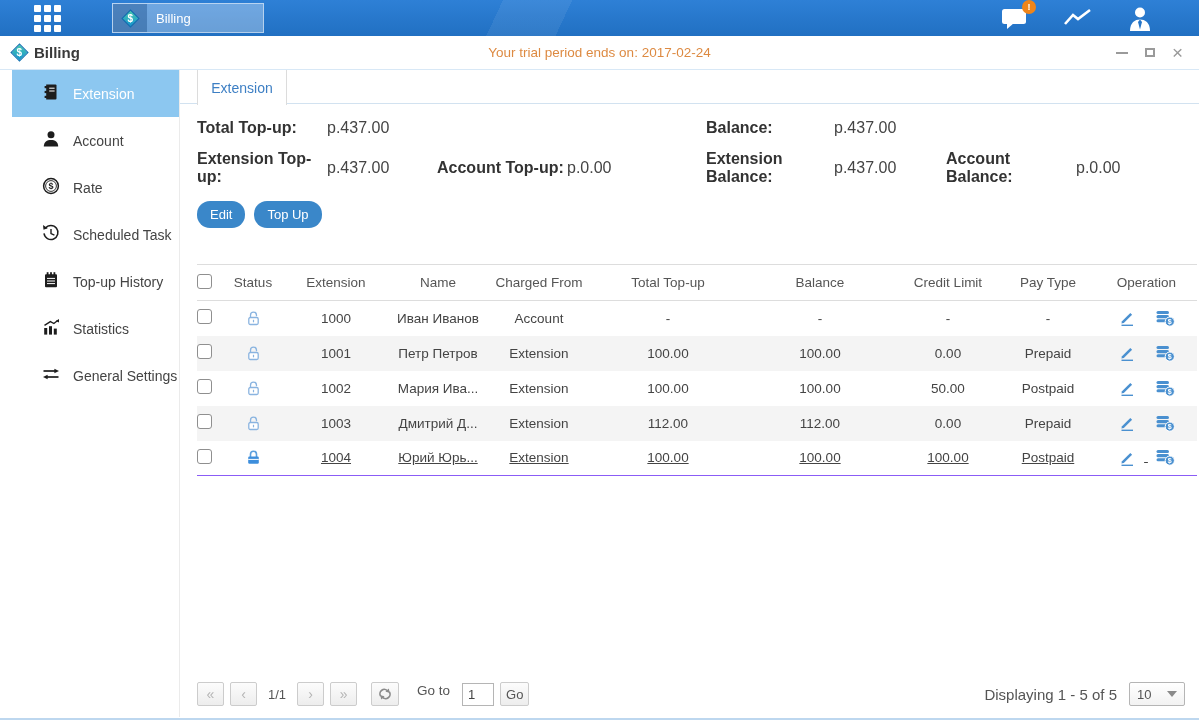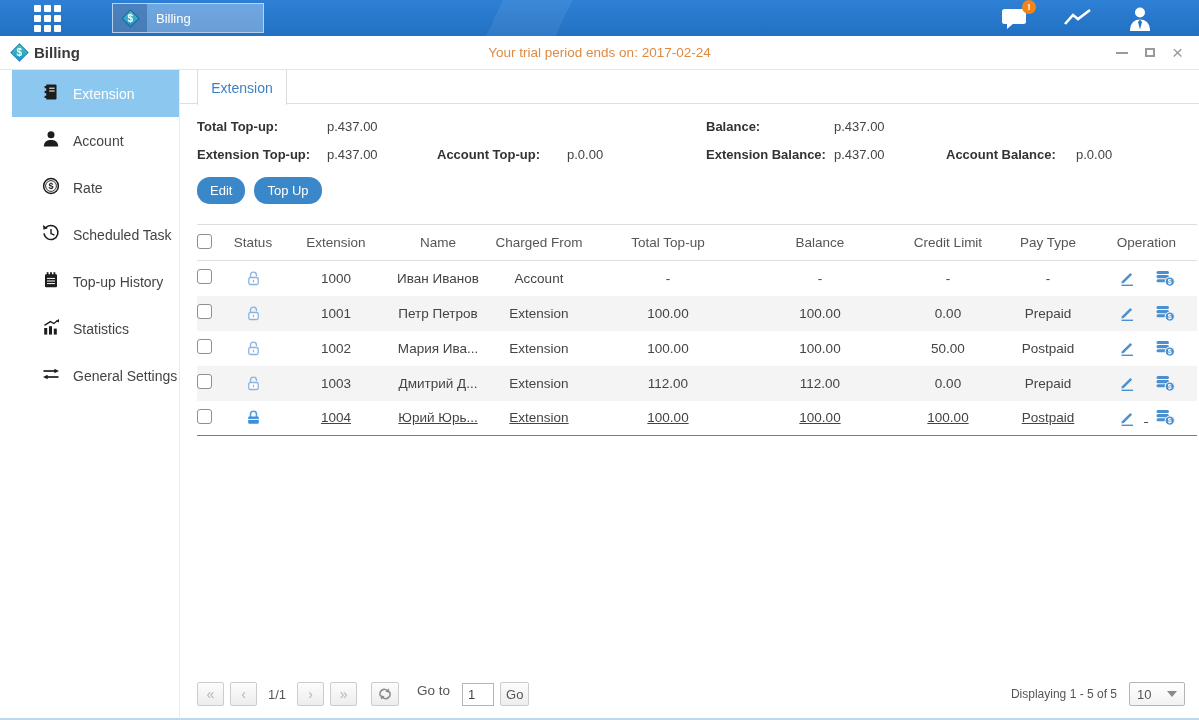--- a/index.html
+++ b/index.html
@@ -52,31 +52,31 @@
   .main { flex:1; display:flex; flex-direction:column; min-width:0; }
   .tabstrip { height:34px; border-bottom:1px solid #d2e2f0; position:relative; }
   .tab-active { position:absolute; left:17px; top:0; height:35px; width:90px; background:#fff;
     border-left:1px solid #dcdcdc; border-right:1px solid #dcdcdc; display:flex; align-items:center;
     justify-content:center; color:#3d7fc4; font-size:14px; cursor:pointer; }
   .content { padding:0 14px 0 17px; flex:1; display:flex; flex-direction:column; }
 
   
   .summary { margin-top:15px; display:grid;
     grid-template-columns:130px 110px 130px 139px 128px 112px 130px 1fr;
-    row-gap:13px; font-size:13px; align-items:center; }
+    row-gap:13px; font-size:16px; align-items:center; }
   .sum-label { font-weight:bold; color:#333; }
   .sum-value { color:#444; }
 
   
   .toolbar { margin-top:15px; display:flex; gap:9px; }
   .btn-primary { background:#3a87c9; color:#fff; font-size:13px; border:none; border-radius:13px;
     height:27px; padding:0 13px; cursor:pointer; font-family:"Liberation Sans",sans-serif; }
 
   
-  .table-wrap { margin-top:20px; }
+  .table-wrap { margin-top:36px; }
   table { width:100%; border-collapse:collapse; table-layout:fixed; font-size:13.5px; color:#444; }
   thead tr { border-top:1px solid #ddd; border-bottom:1px solid #ddd; height:36px; }
   th { font-weight:normal; color:#555; text-align:center; }
   tbody tr { height:35px; }
   tbody tr:nth-child(even) { background:#f4f4f4; }
   tbody tr:last-child { border-bottom:1px solid #8b5cf6;text-decoration:underline; }
   td { text-align:center; vertical-align:middle; }
   .col-cb { text-align:left; }
   .cb { width:15px; height:15px; border:1px solid #8f8f8f; border-radius:3px; background:#fff;
     display:inline-block; cursor:pointer; }
@@ -88,21 +88,21 @@
   .pager { display:flex; align-items:center; gap:6px; }
   .pg-btn { min-width:27px; height:24px; background:linear-gradient(#fcfcfc,#ededed);
     border:1px solid #ccc; border-radius:2px; display:flex; align-items:center;
     justify-content:center; color:#b5b5b5; font-size:14px; cursor:pointer; padding:0 5px; }
   .pg-ind { color:#555; font-size:13px; margin:16px 5px; }
   .goto-label { color:#555; font-size:13.5px; margin:0 6px 8px 12px;text-align:center; }
   .goto-input { width:32px; height:23px; border:1px solid #b5b5b5; font-size:13px; padding:0 5px;
     font-family:"Liberation Sans",sans-serif; color:#444; }
   .go-btn { color:#555; font-size:13px; }
   .footer-right { margin-left:auto; display:flex; align-items:center; gap:12px; }
-  .displaying { color:#555; font-size:12px; }
+  .displaying { color:#555; font-size:15px; }
   .page-size { width:56px; height:24px; border:1px solid #b5b5b5; border-radius:2px;
     background:linear-gradient(#fff,#f2f2f2); display:flex; align-items:center;
     justify-content:space-between; padding:0 7px; color:#555; font-size:13px; cursor:pointer; }
   .caret { width:0; height:0; border-left:5px solid transparent; border-right:5px solid transparent;
     border-top:6px solid #8a8a8a; }
   .bottom-edge { position:fixed; left:0; bottom:0; width:1199px; height:2px; background:#bdd7ef; }
 </style>
 </head>
 <body>
 

